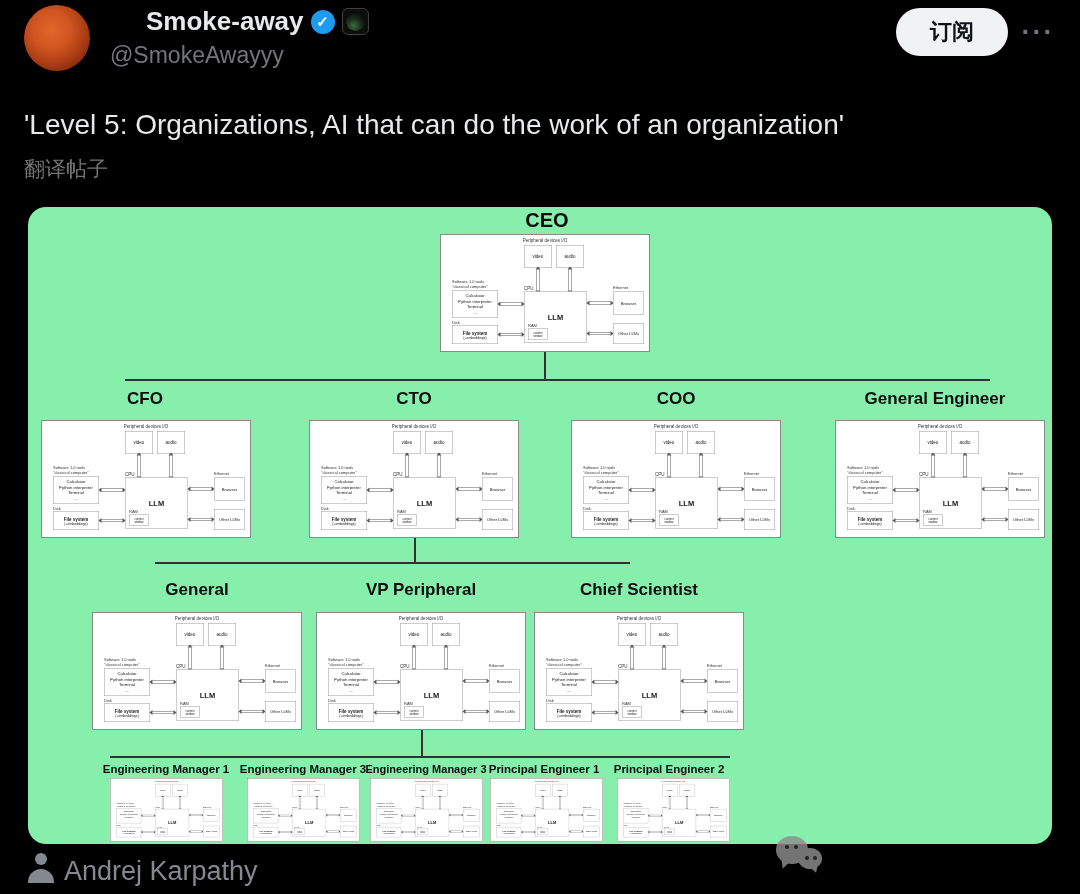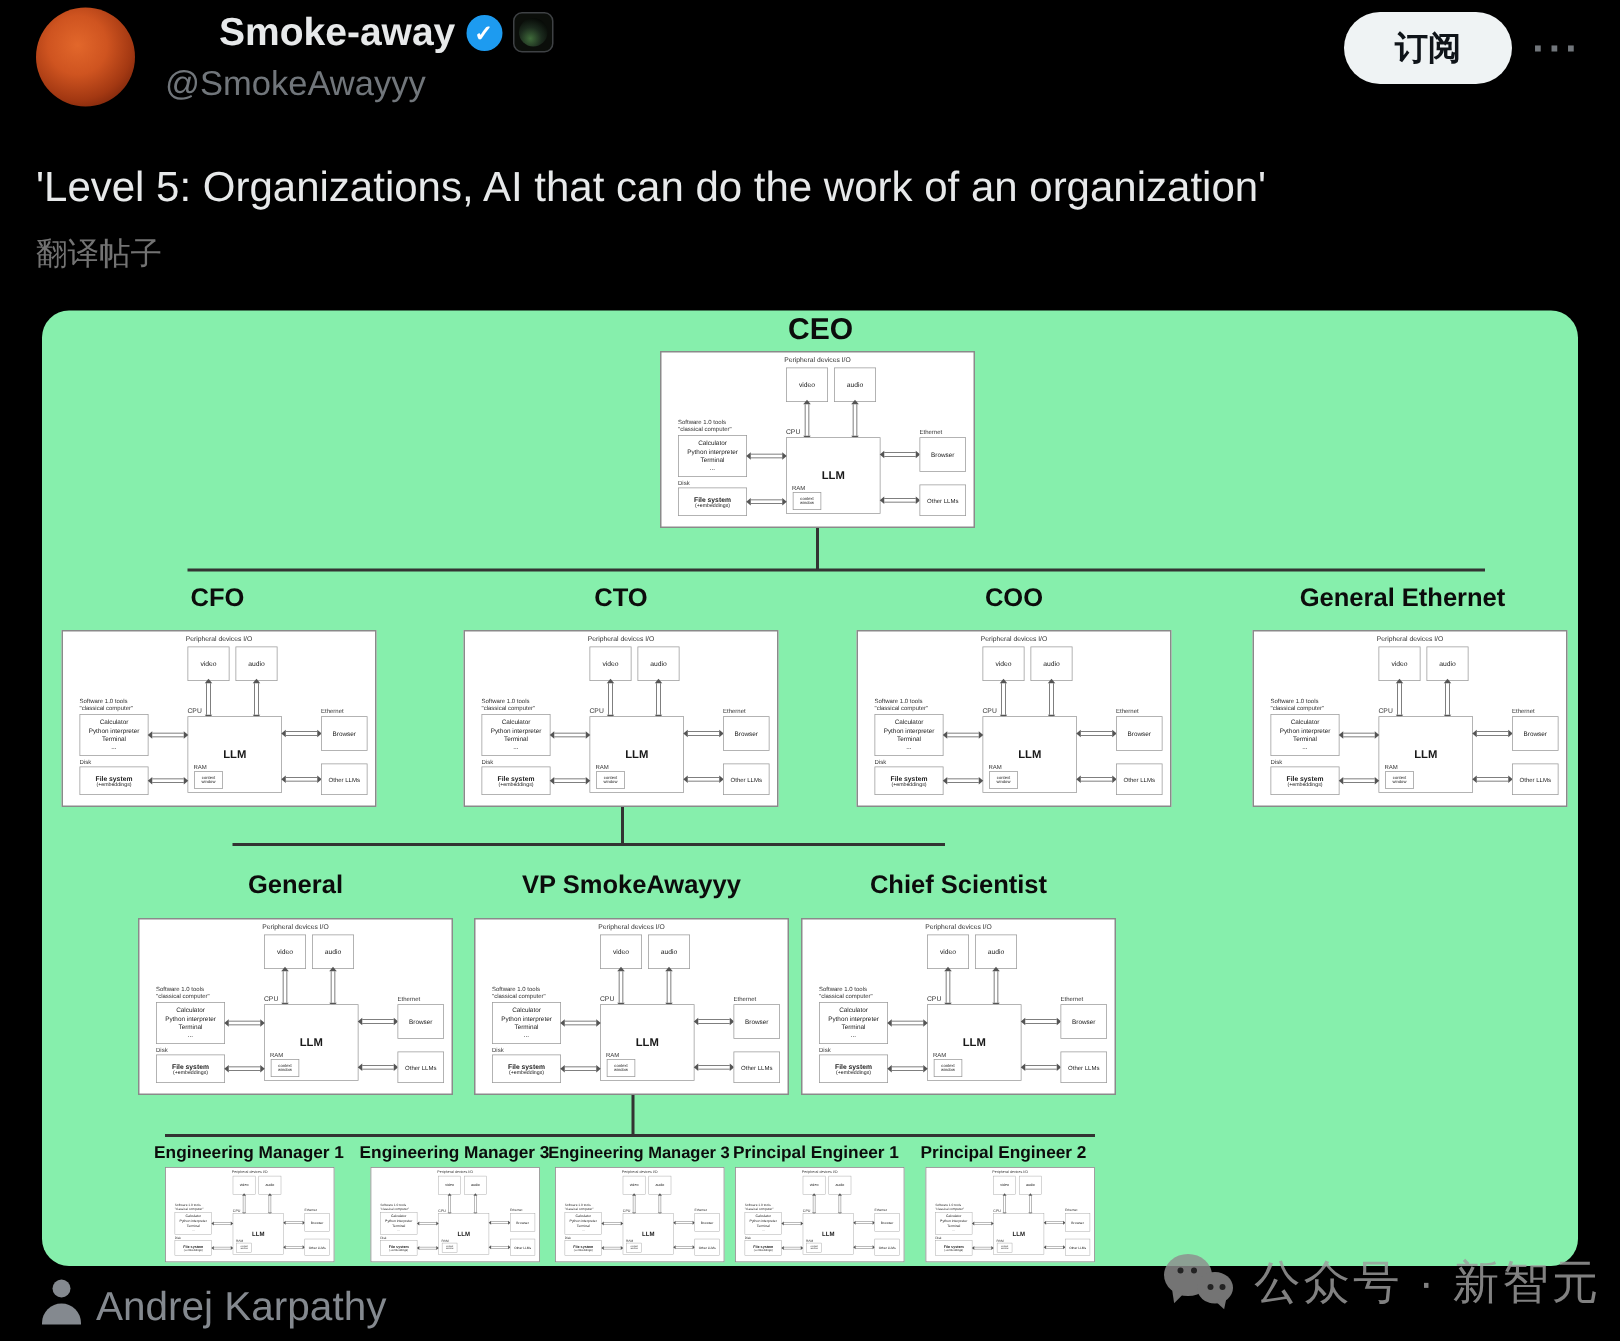--- a/index.html
+++ b/index.html
@@ -136,23 +136,23 @@
 <button class="more-btn">···</button>
 
 <div class="post-text">'Level 5: Organizations, AI that can do the work of an organization'</div>
 <a class="translate-link">翻译帖子</a>
 
 <div class="image-card" id="orgCard">
     <div class="role-title" style="left:519px;top:2px;font-size:20px;">CEO</div>
     <div class="role-title" style="left:117px;top:182px;font-size:17px;">CFO</div>
     <div class="role-title" style="left:386px;top:182px;font-size:17px;">CTO</div>
     <div class="role-title" style="left:648px;top:182px;font-size:17px;">COO</div>
-    <div class="role-title" style="left:907px;top:182px;font-size:17px;">General Ethernet</div>
+    <div class="role-title" style="left:907px;top:182px;font-size:17px;">General Engineer</div>
     <div class="role-title" style="left:169px;top:373px;font-size:17px;">General</div>
-    <div class="role-title" style="left:393px;top:373px;font-size:17px;">VP SmokeAwayyy</div>
+    <div class="role-title" style="left:393px;top:373px;font-size:17px;">VP Peripheral</div>
     <div class="role-title" style="left:611px;top:373px;font-size:17px;">Chief Scientist</div>
     <div class="role-title" style="left:138px;top:556px;font-size:11.5px;">Engineering Manager 1</div>
     <div class="role-title" style="left:275px;top:556px;font-size:11.5px;">Engineering Manager 3</div>
     <div class="role-title" style="left:398px;top:556px;font-size:11px;">Engineering Manager 3</div>
     <div class="role-title" style="left:516px;top:556px;font-size:11.5px;">Principal Engineer 1</div>
     <div class="role-title" style="left:641px;top:556px;font-size:11.5px;">Principal Engineer 2</div>
     <div class="cline" style="left:516px;top:145px;width:1.5px;height:28px;"></div>
     <div class="cline" style="left:97px;top:172px;width:865px;height:1.5px;"></div>
     <div class="cline" style="left:386px;top:331px;width:1.5px;height:25px;"></div>
     <div class="cline" style="left:127px;top:355px;width:475px;height:1.5px;"></div>
@@ -503,14 +503,13 @@
 
 <div class="watermark">
   <span class="wechat-icon">
     <span class="wc-big"></span>
       <span class="wc-small"></span>
     <span class="wc-eye" style="left:9px;top:11px;"></span>
     <span class="wc-eye" style="left:18px;top:11px;"></span>
     <span class="wc-eye" style="left:29px;top:22px;"></span>
     <span class="wc-eye" style="left:37px;top:22px;"></span>
   </span>
-  <span class="watermark-text">公众号 · 新智元</span>
 </div>
 
 </body></html>

